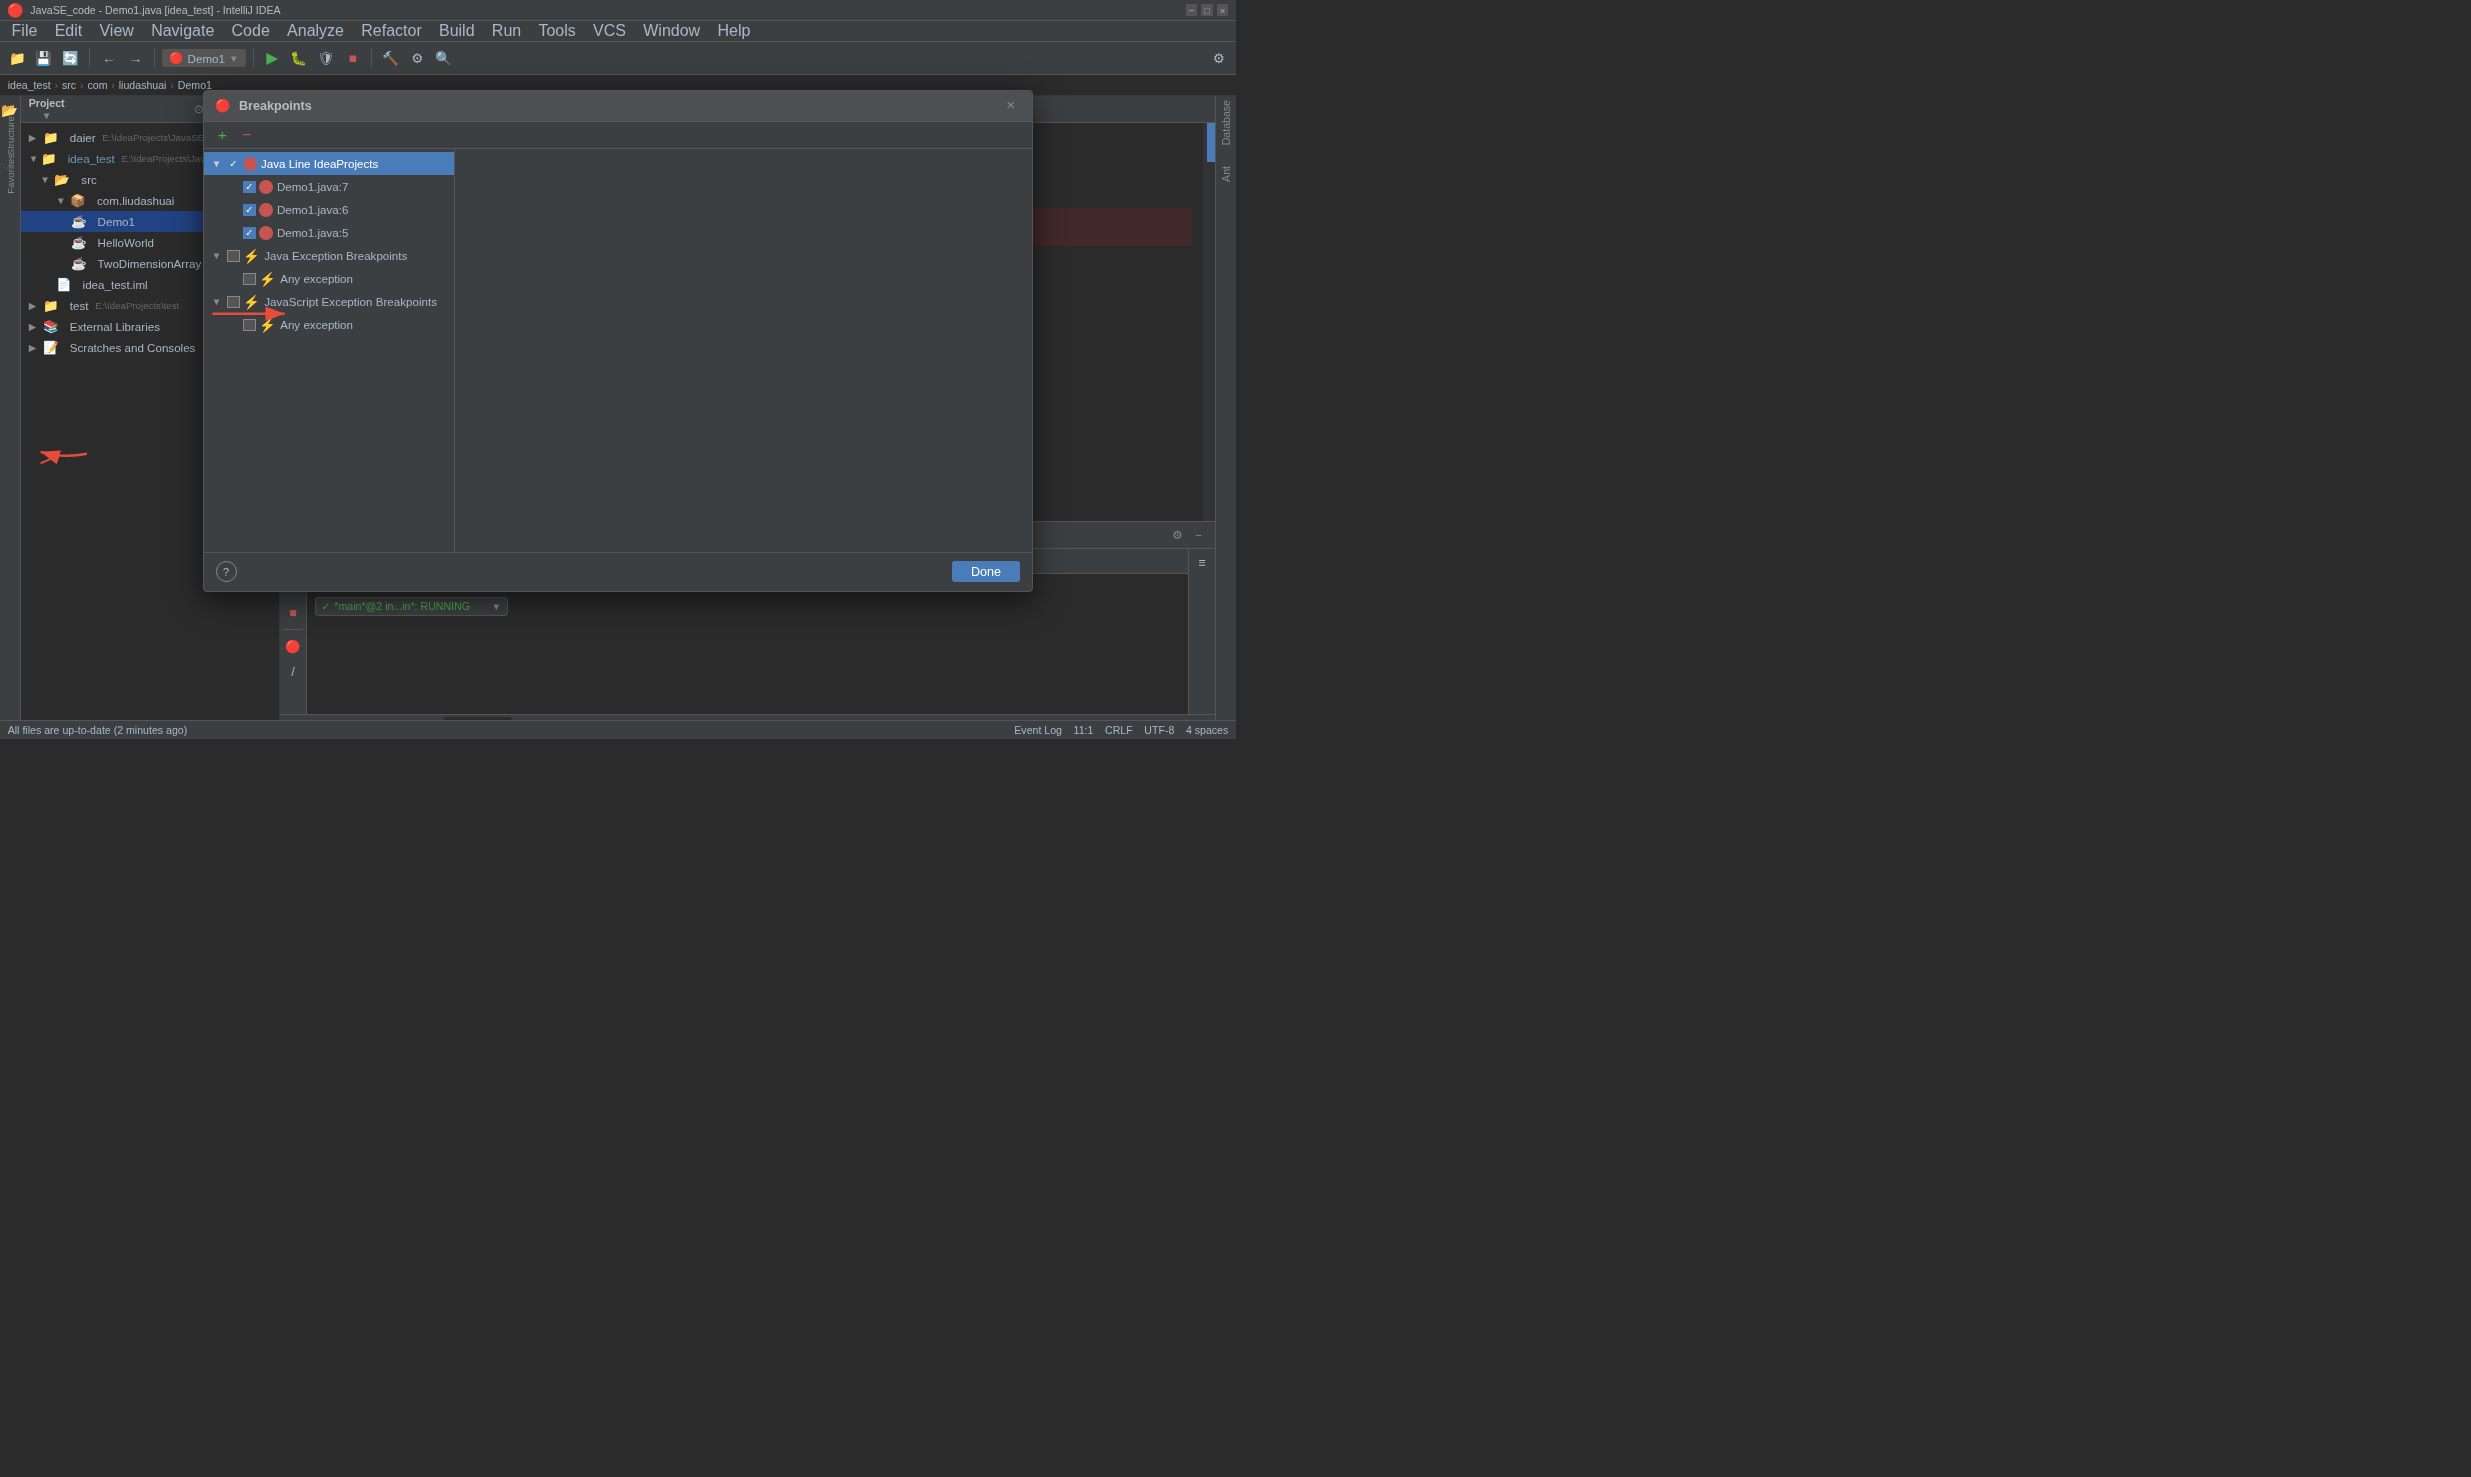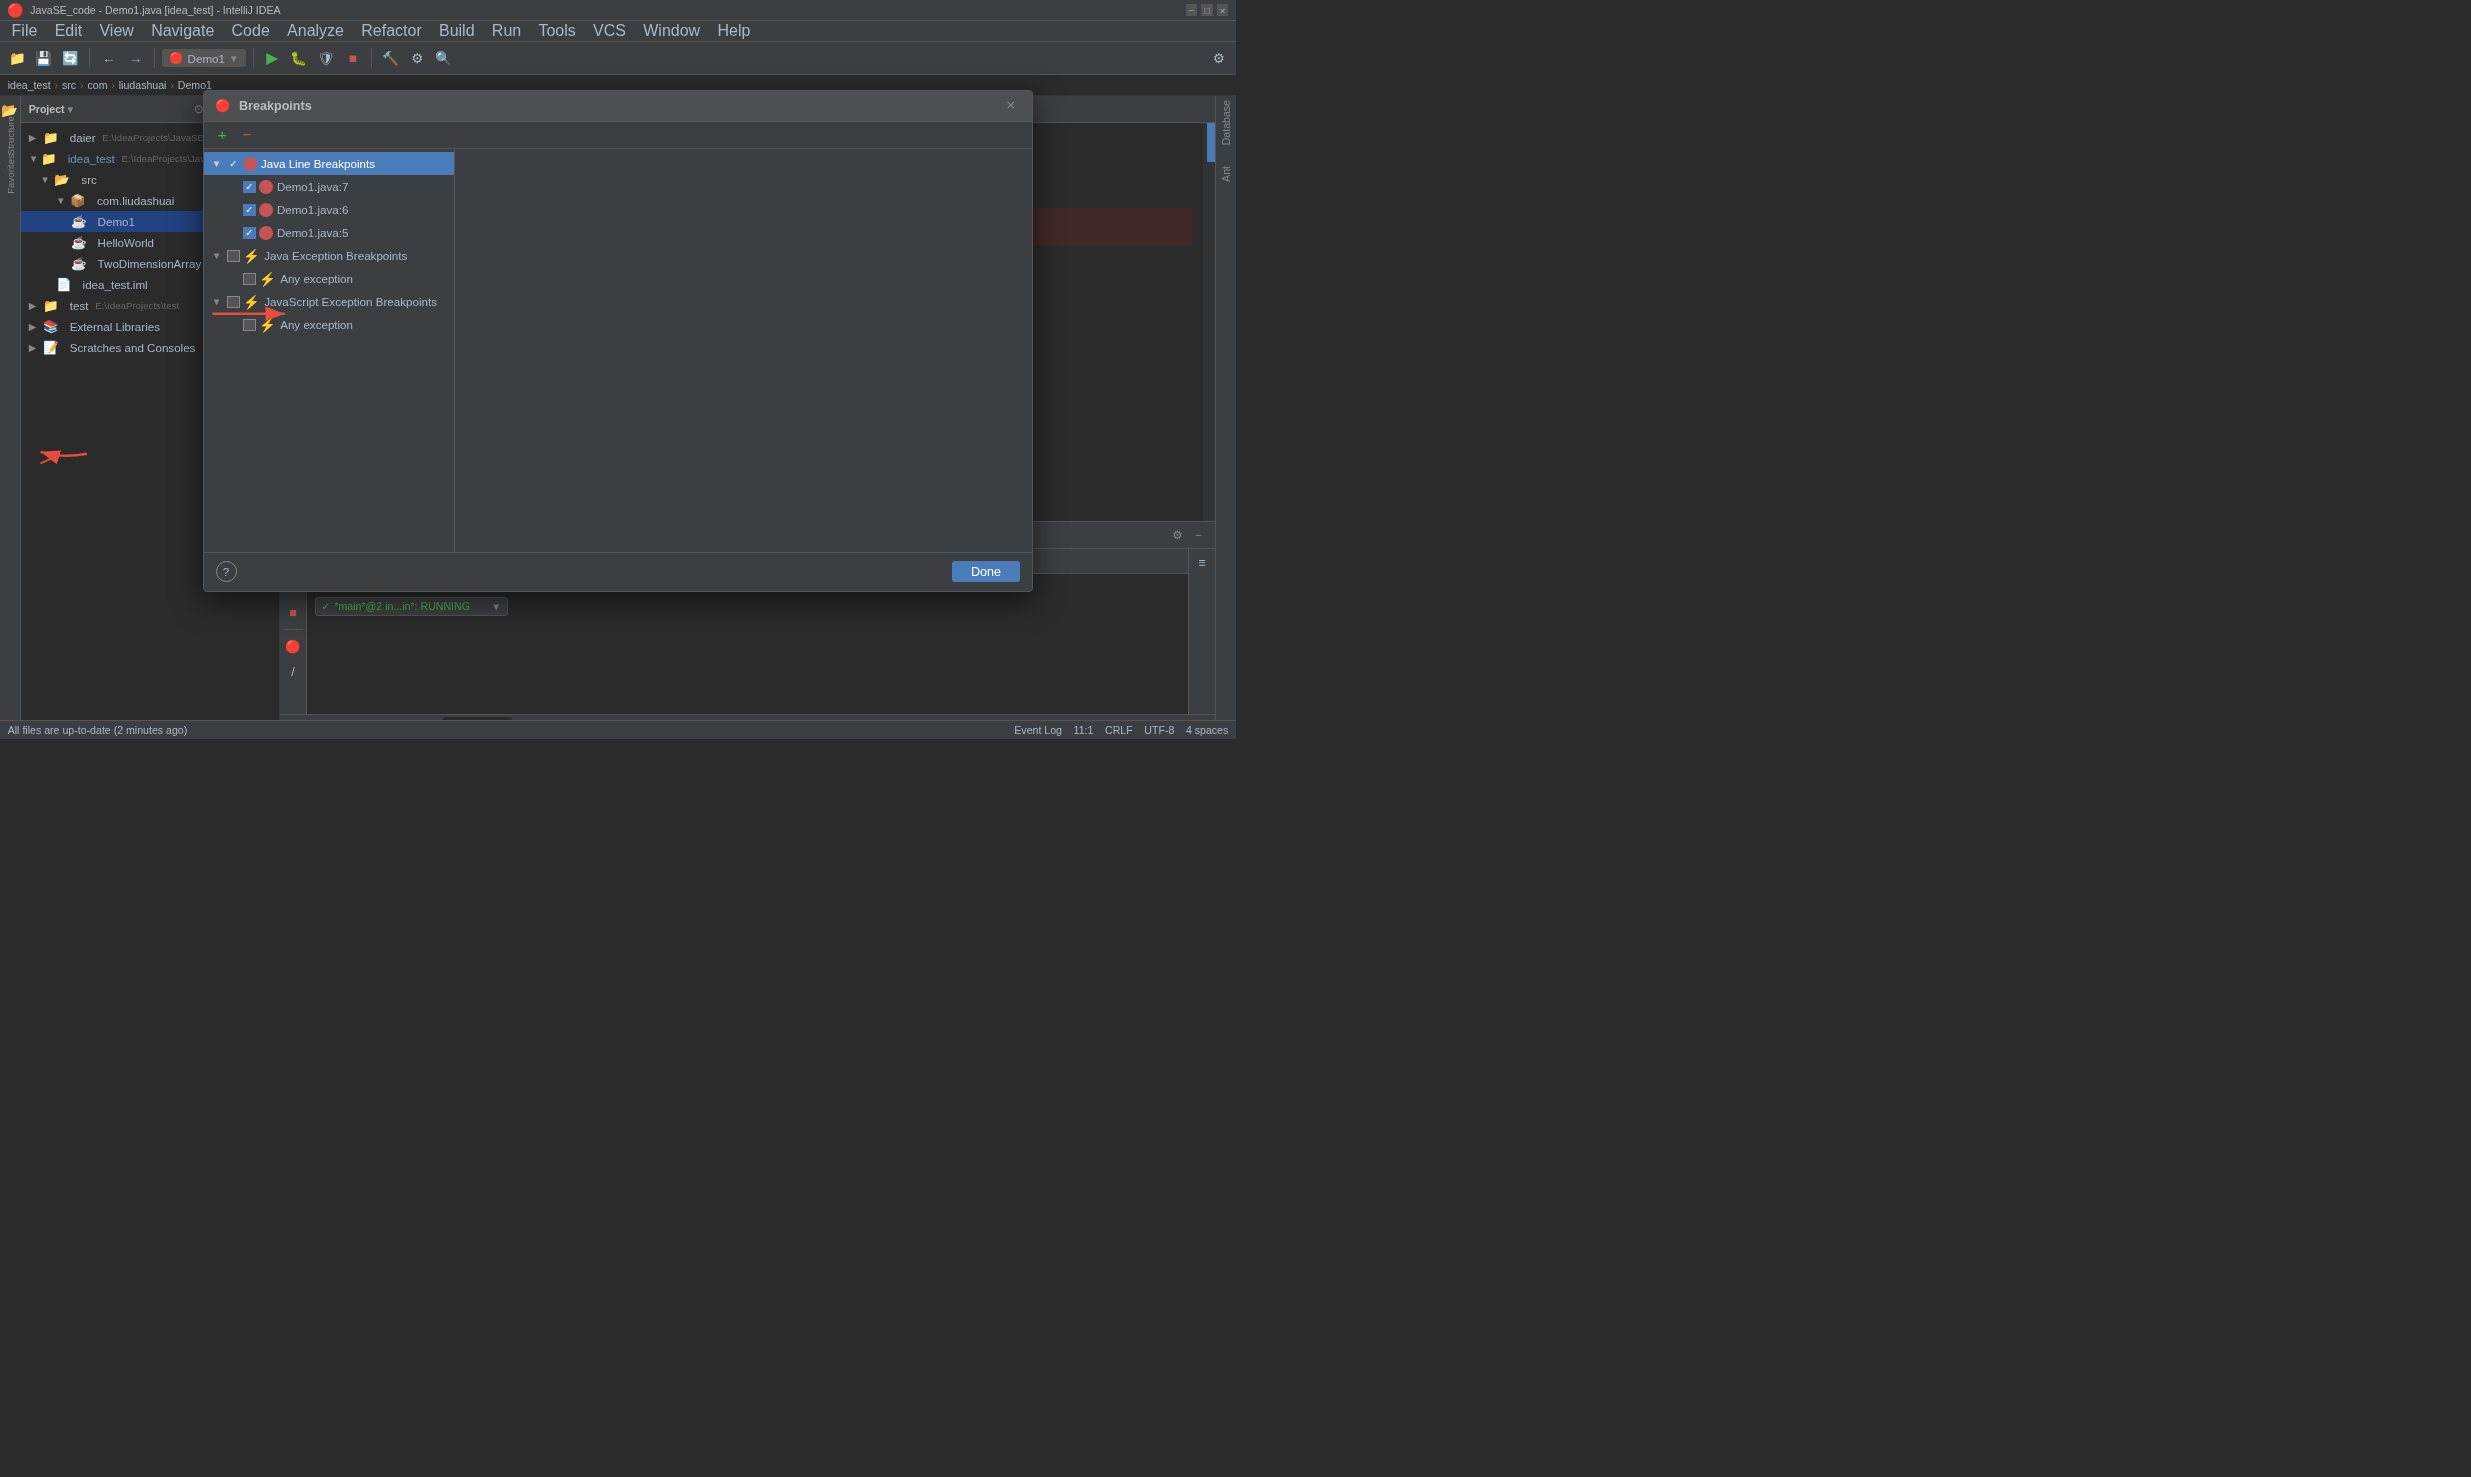--- a/index.html
+++ b/index.html
@@ -175,20 +175,21 @@
       justify-content: space-between;
       border-bottom: 1px solid #555;
     }
     .panel-title {
       font-size: 10.6px;
       font-weight: bold;
       color: #bbb;
       display: flex;
       align-items: center;
       gap: 1px;
+      flex-direction: column;
     }
     .panel-actions {
       display: flex;
       gap: 3.9px;
     }
     .panel-action-btn {
       width: 17.4px;
       height: 17.4px;
       background: transparent;
       border: none;
@@ -1049,21 +1050,21 @@
     <div class="dialog-body">
 
       <div class="dialog-tree">
 
         <div class="bp-tree-item header-item">
           <span style="font-size:9.7px;color:#ccc;margin-right:1.9px;">▼</span>
           <div class="bp-checkbox checked">
             <span class="bp-checkbox-check">✓</span>
           </div>
           <div class="bp-icon-red"></div>
-          <span>Java Line Breakpoints</span>
+          <span>Java Line IdeaProjects</span>
         </div>
 
         <div class="bp-tree-item" style="padding-left:39px;">
           <div class="bp-checkbox checked">
             <span class="bp-checkbox-check">✓</span>
           </div>
           <div class="bp-icon-red"></div>
           <span>Demo1.java:7</span>
         </div>
 

